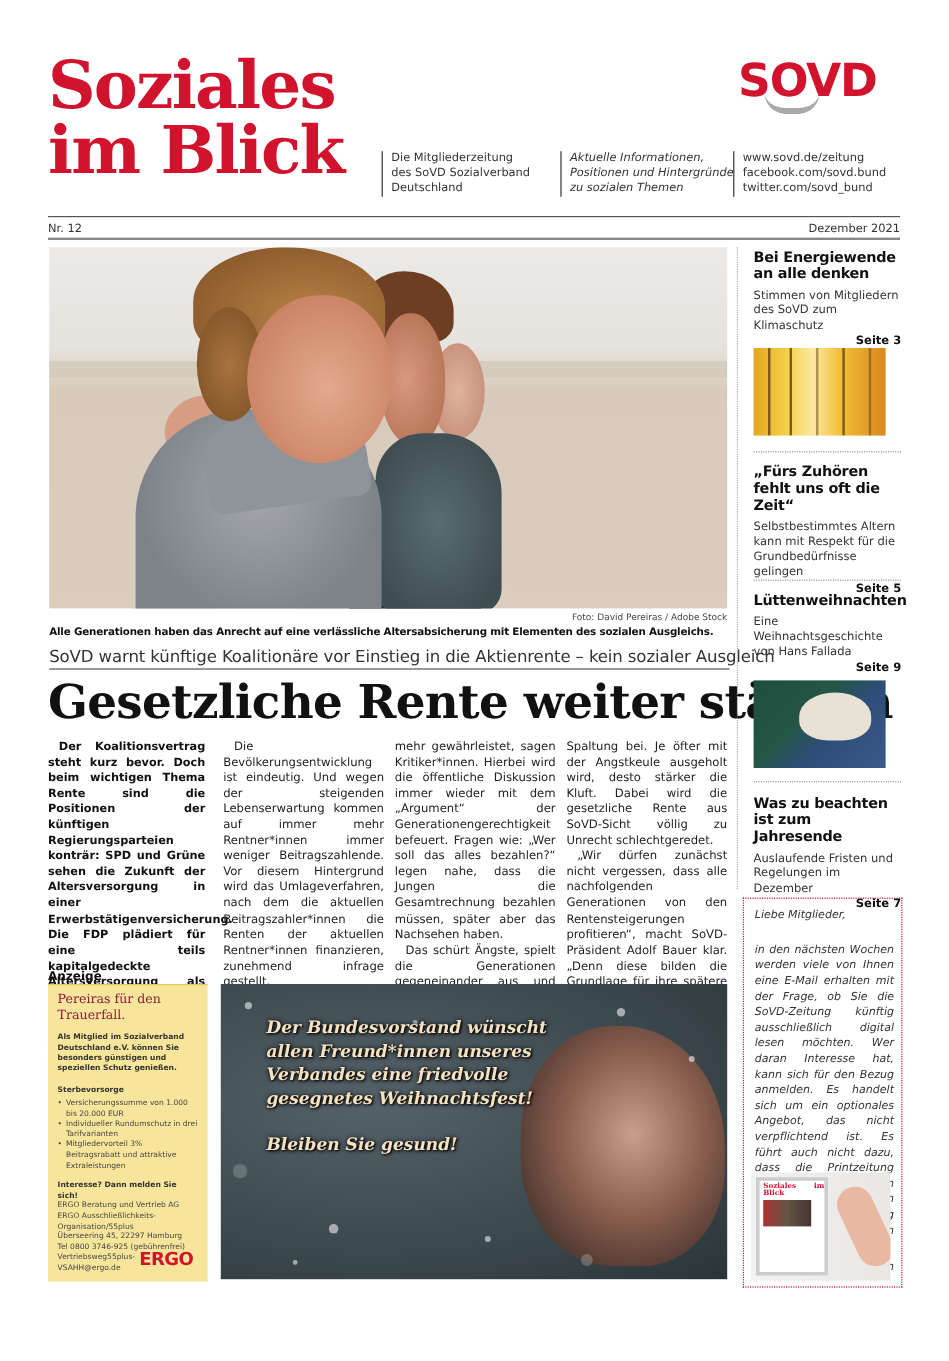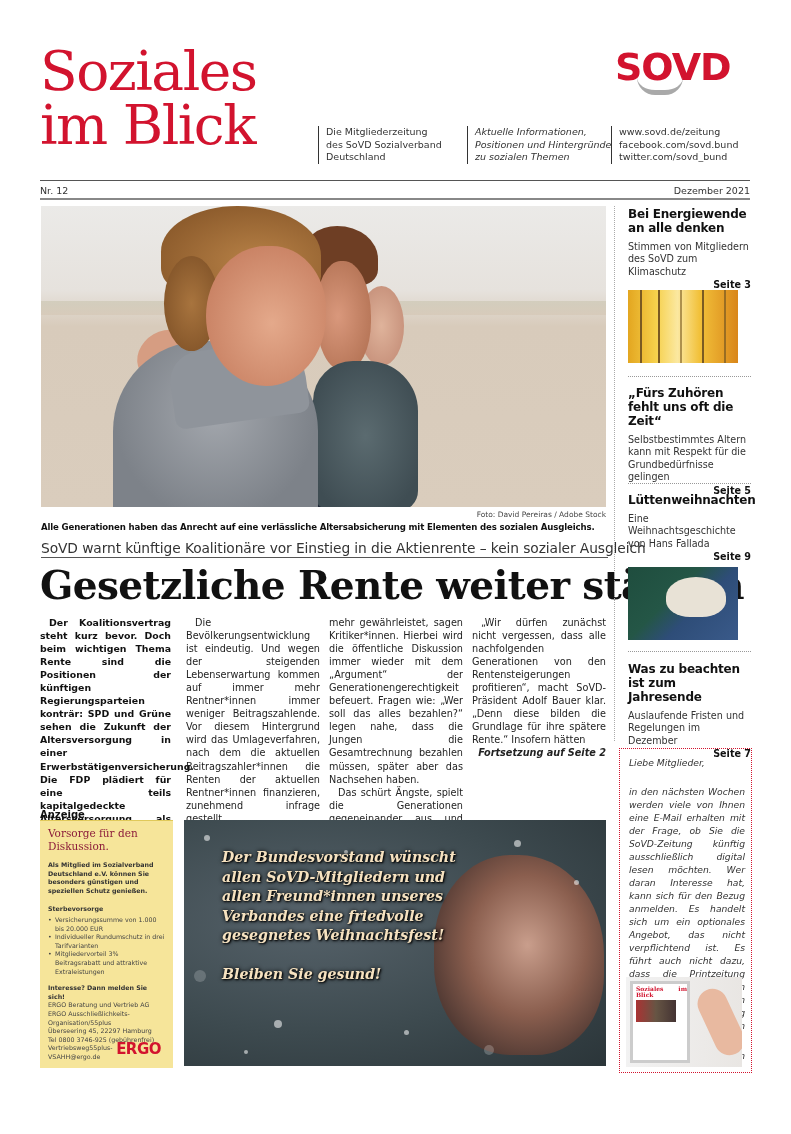--- a/index.html
+++ b/index.html
@@ -4,21 +4,21 @@
   <style>
     * { box-sizing: border-box; margin: 0; padding: 0; }
     html, body { width: 791px; height: 1134px; background: #ffffff; overflow: hidden; }
     body { position: relative; font-family: "DejaVu Sans", sans-serif; color: #222; }
 
     .abs { position: absolute; }
 
     
     .mast-title {
       left: 40px; top: 44px; width: 290px;
-      font-family: "DejaVu Serif", serif; font-weight: normal;
+      font-family: "DejaVu Serif", serif; font-weight: bold;
       color: #d2132e; font-size: 55px; line-height: 54px; letter-spacing: -1.5px;
     }
     .mast-col {
       top: 126px; font-size: 9.5px; line-height: 12.5px; color: #333;
       border-left: 1px solid #333; padding-left: 7px; height: 38px;
     }
     .logo { left: 615px; top: 47px; width: 130px; height: 48px; }
     .logo-text {
       font-family: "DejaVu Sans", sans-serif; font-weight: bold; color: #d2132e;
       font-size: 38px; letter-spacing: -1px; line-height: 40px;
@@ -188,27 +188,28 @@
 </div>
 <div class="abs col c2">
   <p>Die Bevölkerungsentwicklung ist eindeutig. Und wegen der steigenden Lebenserwartung kommen auf immer mehr Rentner*innen immer weniger Beitragszahlende. Vor diesem Hintergrund wird das Umlageverfahren, nach dem die aktuellen Beitragszahler*innen die Renten der aktuellen Rentner*innen finanzieren, zunehmend infrage gestellt.</p>
   <p>Eine ausreichende Finanzierung der gesetzlichen Rentenversicherung sei damit nicht</p>
 </div>
 <div class="abs col c3">
   <p style="text-indent:0">mehr gewährleistet, sagen Kritiker*innen. Hierbei wird die öffentliche Diskussion immer wieder mit dem „Argument“ der Generationengerechtigkeit befeuert. Fragen wie: „Wer soll das alles bezahlen?“ legen nahe, dass die Jungen die Gesamtrechnung bezahlen müssen, später aber das Nachsehen haben.</p>
   <p>Das schürt Ängste, spielt die Generationen gegeneinander aus und trägt zu einer noch stärkeren gesellschaftlichen</p>
 </div>
 <div class="abs col c4">
+  <p style="text-indent:0">Spaltung bei. Je öfter mit der Angstkeule ausgeholt wird, desto stärker die Kluft. Dabei wird die gesetzliche Rente aus SoVD-Sicht völlig zu Unrecht schlechtgeredet.</p>
   <p>„Wir dürfen zunächst nicht vergessen, dass alle nachfolgenden Generationen von den Rentensteigerungen profitieren“, macht SoVD-Präsident Adolf Bauer klar. „Denn diese bilden die Grundlage für ihre spätere Rente.“ Insofern hätten</p>
   <p class="cont">Fortsetzung auf Seite 2</p>
 </div>
 
 <div class="abs anzeige-label">Anzeige</div>
 <div class="abs ad-box">
-  <div class="ad-title">Vorsorge für den Diskussion.</div>
+  <div class="ad-title">Pereiras für den Trauerfall.</div>
   <div class="ad-intro">Als Mitglied im Sozialverband Deutschland e.V. können Sie besonders günstigen und speziellen Schutz genießen.</div>
   <div class="ad-sub">Sterbevorsorge</div>
   <ul class="ad-list">
     <li>Versicherungssumme von 1.000 bis 20.000 EUR</li>
     <li>Individueller Rundumschutz in drei Tarifvarianten</li>
     <li>Mitgliedervorteil 3% Beitragsrabatt und attraktive Extraleistungen</li>
   </ul>
   <div class="ad-contact-h">Interesse? Dann melden Sie sich!</div>
   <div>ERGO Beratung und Vertrieb AG</div>
   <div>ERGO Ausschließlichkeits-</div>
@@ -226,21 +227,20 @@
   <div class="snow" style="left:90px;top:200px;width:8px;height:8px;"></div>
   <div class="snow" style="left:160px;top:30px;width:4px;height:4px;"></div>
   <div class="snow" style="left:220px;top:210px;width:5px;height:5px;"></div>
   <div class="snow" style="left:330px;top:20px;width:7px;height:7px;"></div>
   <div class="snow" style="left:390px;top:60px;width:5px;height:5px;"></div>
   <div class="snow" style="left:60px;top:230px;width:4px;height:4px;"></div>
   <div class="snow" style="left:300px;top:225px;width:10px;height:10px;opacity:.4;"></div>
   <div class="snow" style="left:10px;top:150px;width:12px;height:12px;opacity:.35;"></div>
   <div class="xmas-text">
     <div>Der Bundesvorstand wünscht</div>
-    <div>allen SoVD-Mitgliedern und</div>
     <div>allen Freund*innen unseres</div>
     <div>Verbandes eine friedvolle</div>
     <div>gesegnetes Weihnachtsfest!</div>
     <span class="stay">Bleiben Sie gesund!</span>
   </div>
 </div>
 
 <div class="abs sidebar-divider"></div>
 
 <div class="abs side-item" style="top:207px;">

